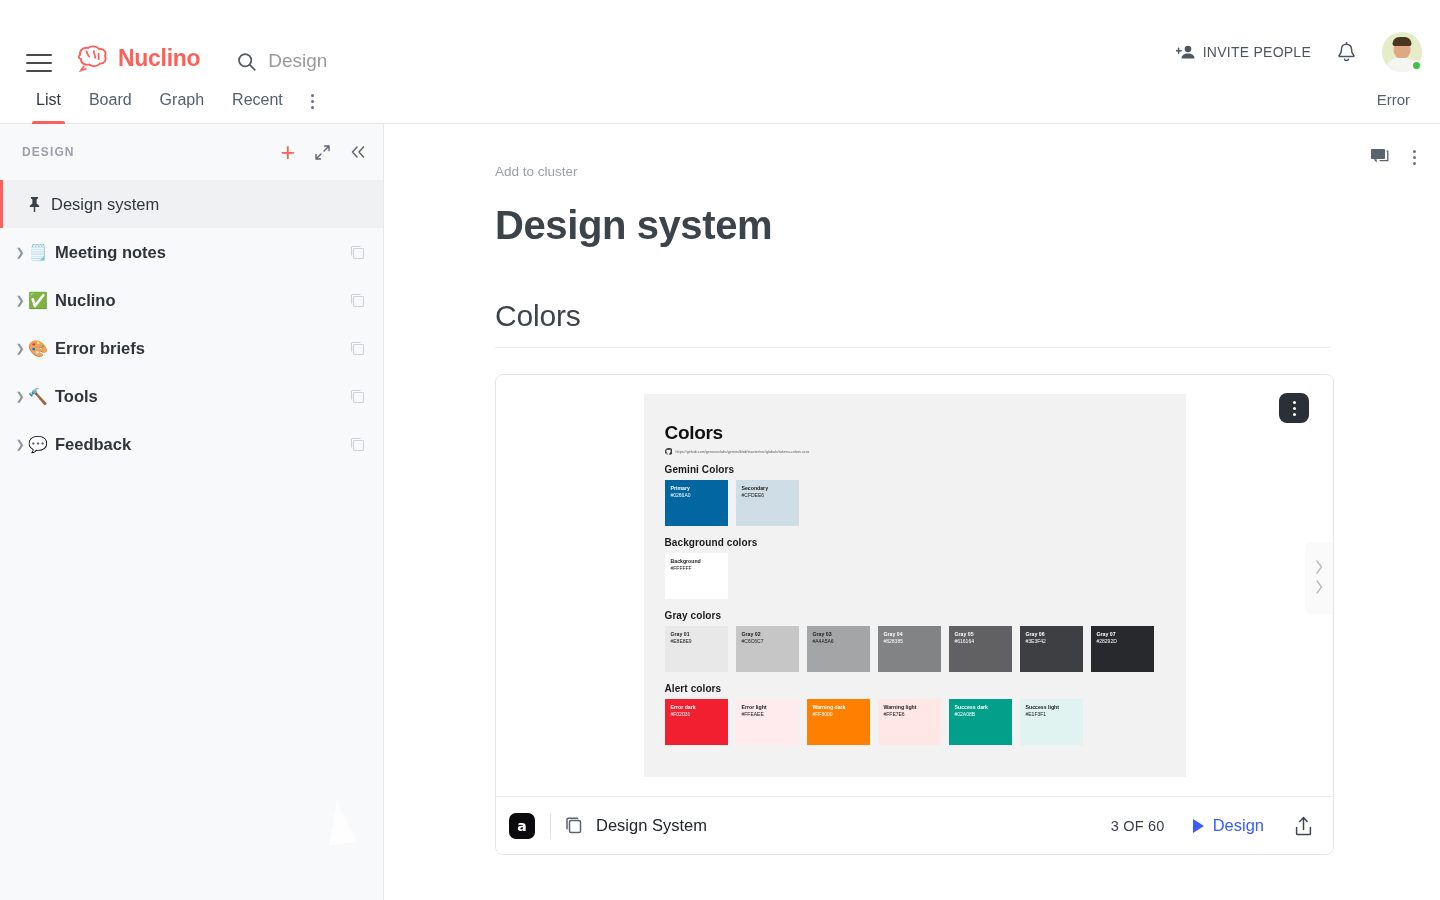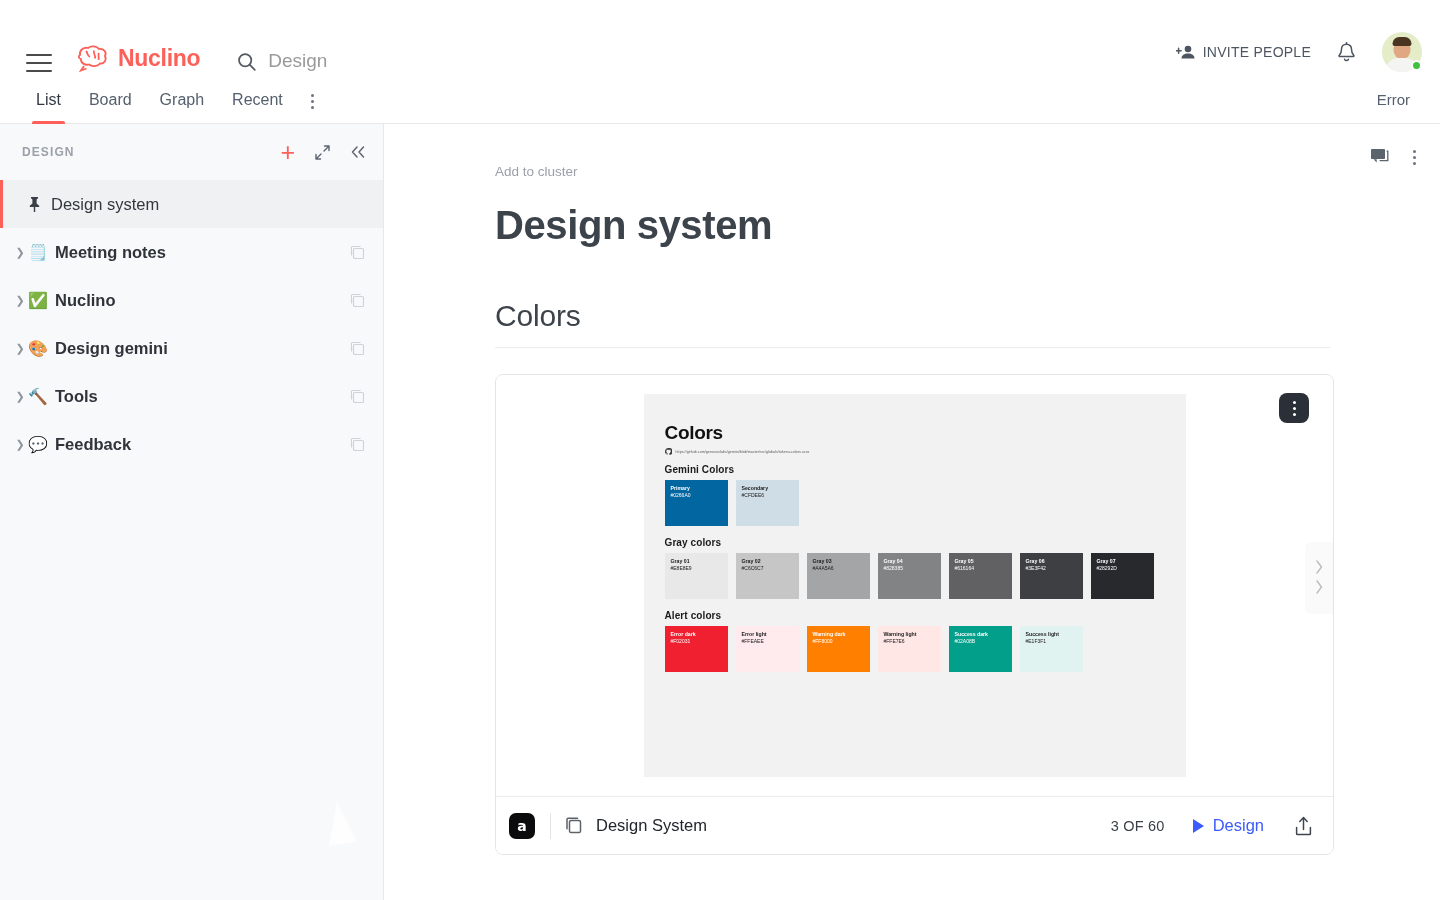--- a/index.html
+++ b/index.html
@@ -363,21 +363,21 @@
       <svg width="15" height="15" viewBox="0 0 15 15">
         <rect x="3.5" y="3.5" width="10" height="10" rx="1.6" fill="none" stroke="#aeb3ba" stroke-width="1.2"></rect>
         <path d="M10.6 1.5H2.6c-.6 0-1.1.5-1.1 1.1v8" fill="none" stroke="#aeb3ba" stroke-width="1.2"></path>
       </svg>
     </span>
   </div>
 
   <div class="side-item">
     <span class="caret">❯</span>
     <span class="side-emoji">🎨</span>
-    <span class="side-label">Design gemini</span>
+    <span class="side-label">Error briefs</span>
     <span class="side-dup">
       <svg width="15" height="15" viewBox="0 0 15 15">
         <rect x="3.5" y="3.5" width="10" height="10" rx="1.6" fill="none" stroke="#aeb3ba" stroke-width="1.2"></rect>
         <path d="M10.6 1.5H2.6c-.6 0-1.1.5-1.1 1.1v8" fill="none" stroke="#aeb3ba" stroke-width="1.2"></path>
       </svg>
     </span>
   </div>
 
   <div class="side-item">
     <span class="caret">❯</span>
@@ -453,20 +453,29 @@
                   <span class="sw-name">Primary</span>
                   <span class="sw-hex">#0266A0</span>
                 </div>
                 <div class="sw" style="background: rgb(207, 222, 230); color: rgb(26, 26, 26);">
                   <span class="sw-name">Secondary</span>
                   <span class="sw-hex">#CFDEE6</span>
                 </div>
               </div>
             </div>
 
+            <div class="grp">
+              <div class="grp-title">Background colors</div>
+              <div class="swatches">
+                <div class="sw sw-bg" style="background: rgb(255, 255, 255); color: rgb(26, 26, 26);">
+                  <span class="sw-name">Background</span>
+                  <span class="sw-hex">#FFFFFF</span>
+                </div>
+              </div>
+            </div>
 
             <div class="grp">
               <div class="grp-title">Gray colors</div>
               <div class="swatches">
                 <div class="sw" style="background: rgb(232, 232, 233); color: rgb(26, 26, 26);">
                   <span class="sw-name">Gray 01</span>
                   <span class="sw-hex">#E8E8E9</span>
                 </div>
                 <div class="sw" style="background: rgb(198, 198, 199); color: rgb(26, 26, 26);">
                   <span class="sw-name">Gray 02</span>

